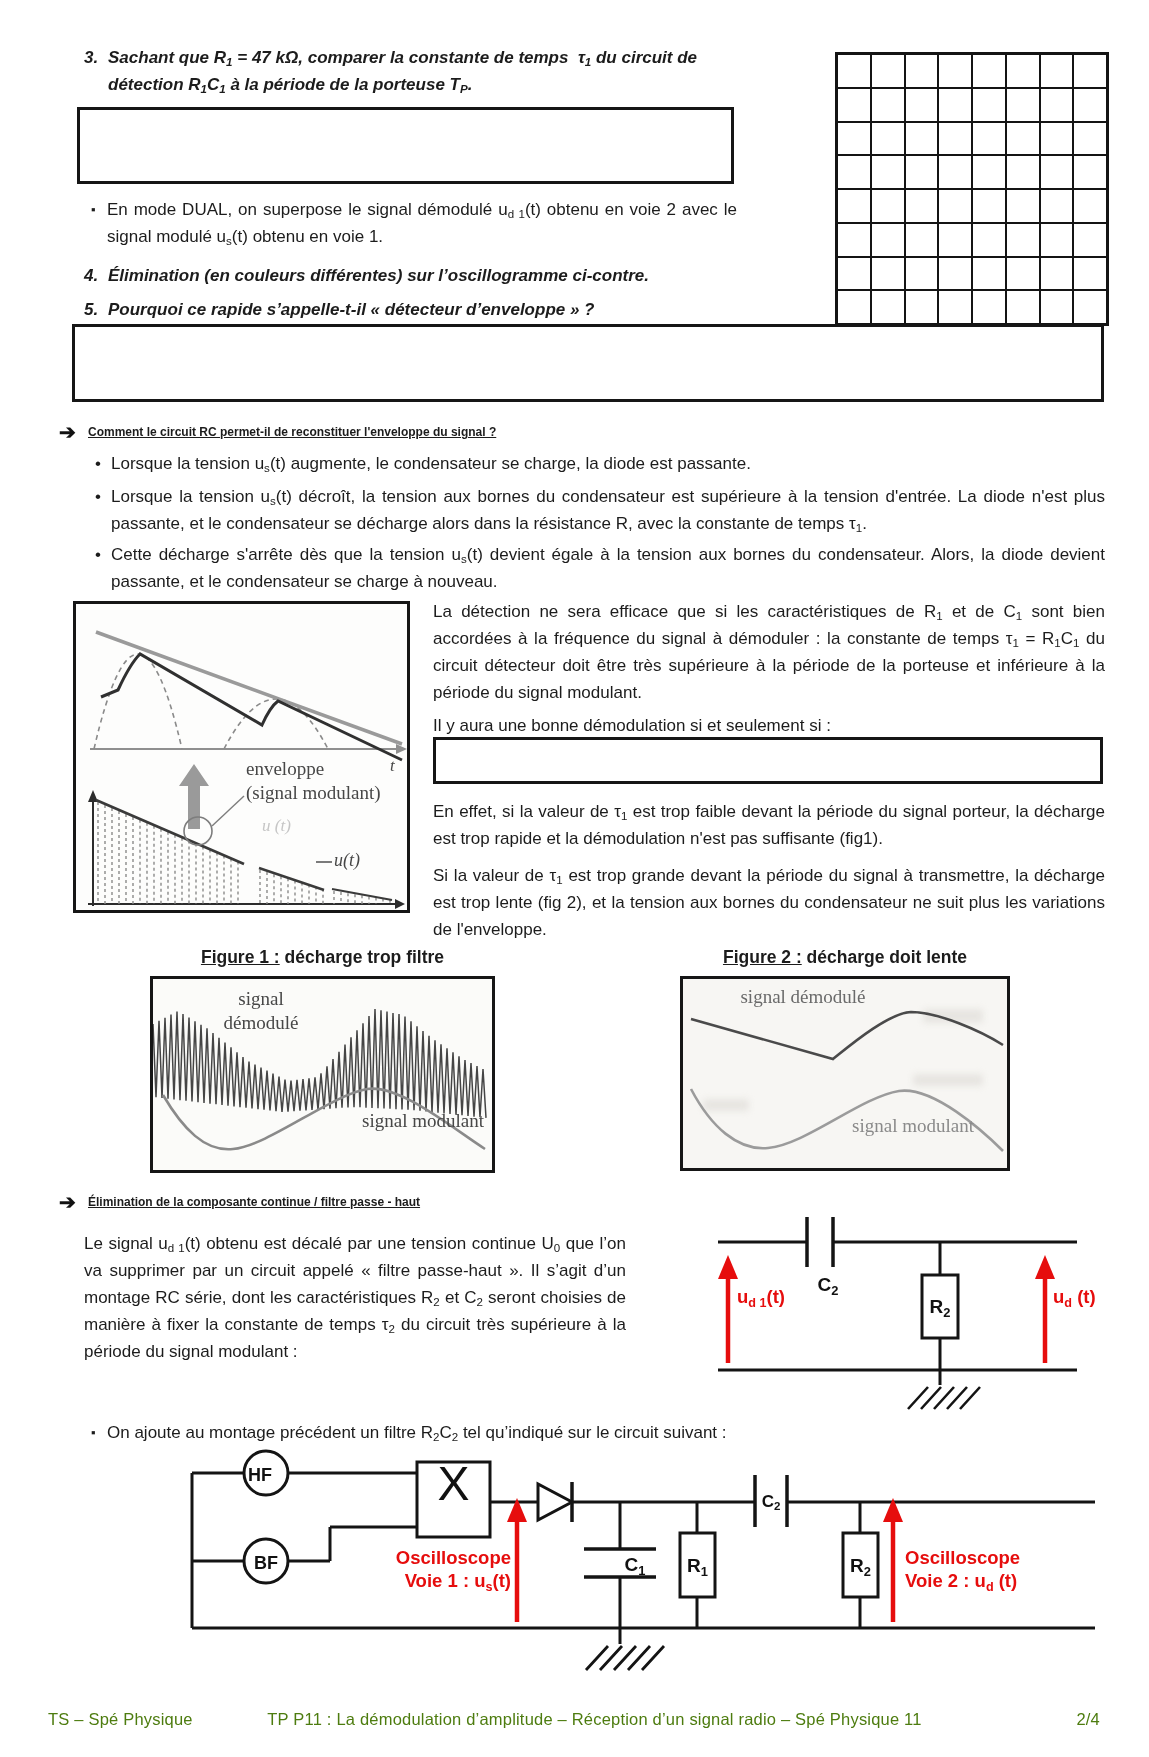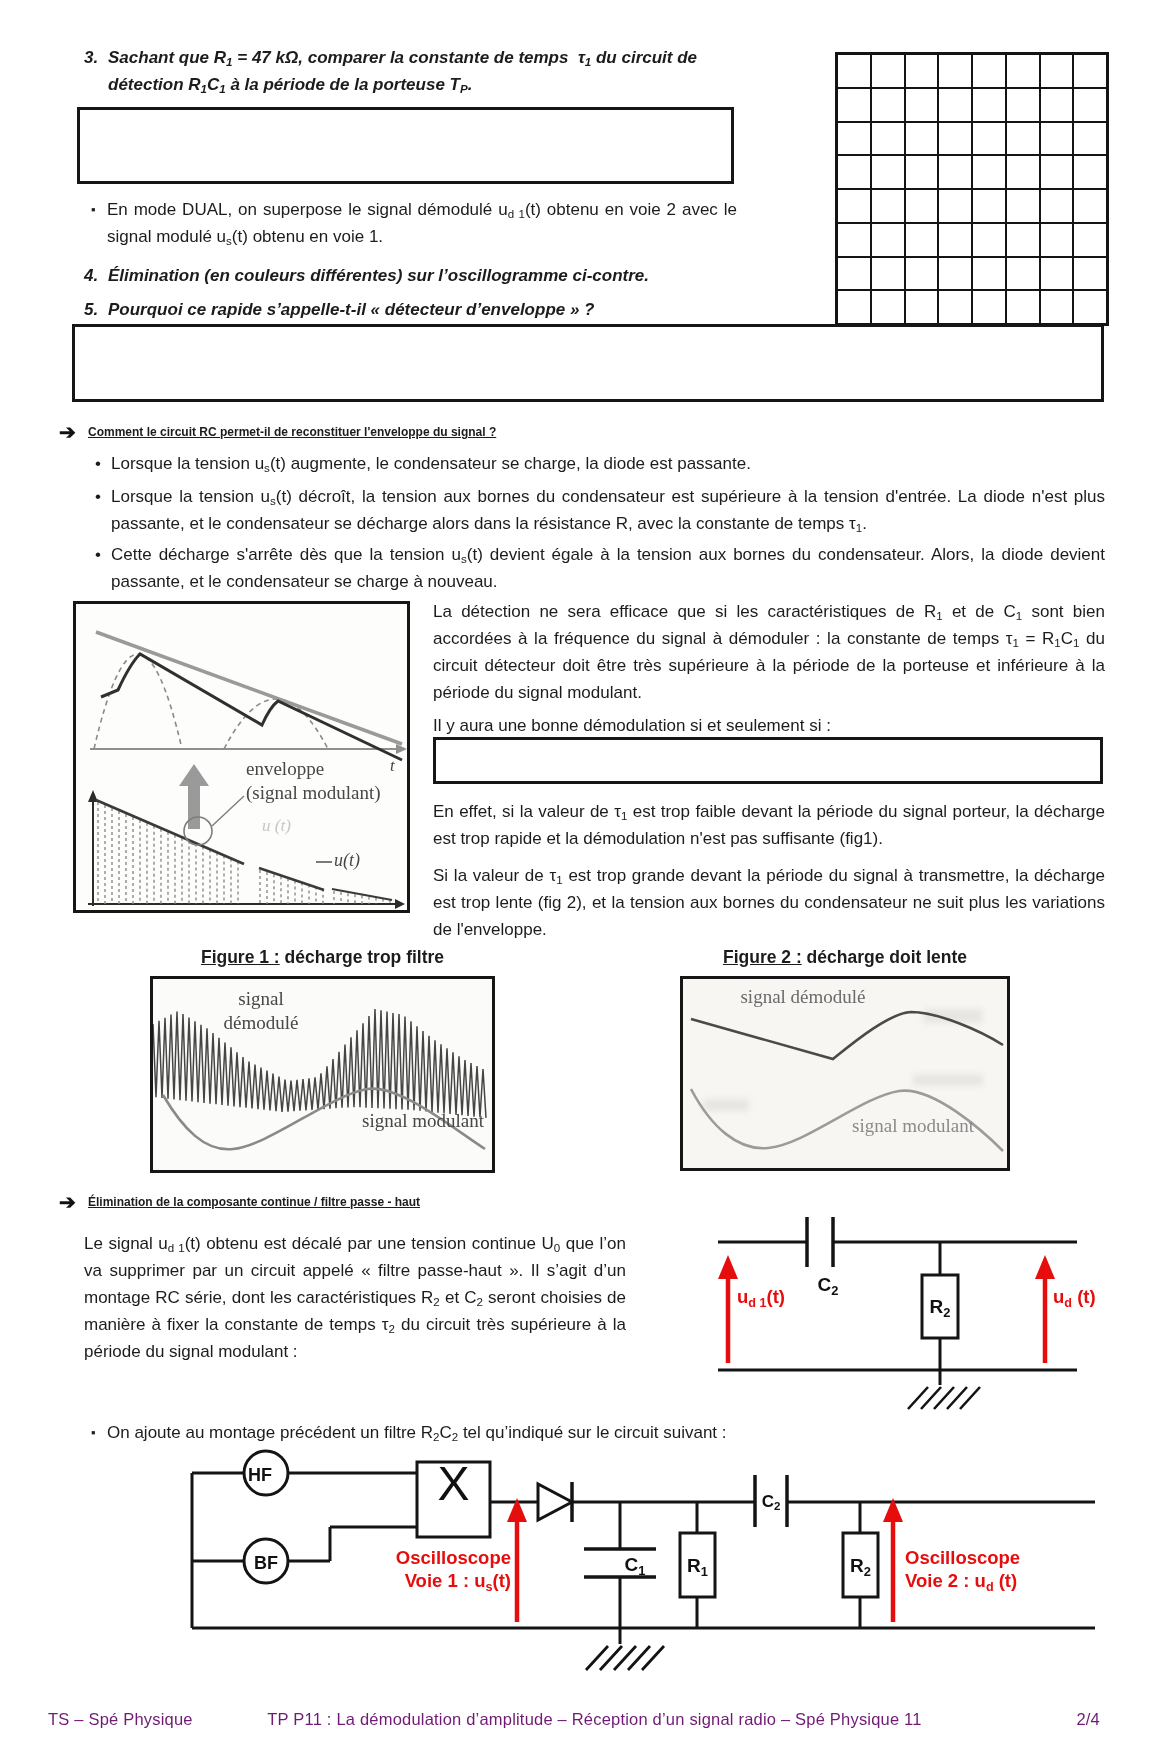--- a/index.html
+++ b/index.html
@@ -25,21 +25,21 @@
   .hdrtitle{font-weight:bold;text-decoration:underline;font-size:12px;}
   .figbox{border:3px solid #161616;position:absolute;}
   .serif{font-family:"Liberation Serif",serif;color:#474747;}
   .caption{font-weight:bold;font-size:17.5px;text-align:center;}
   .caption .cl{text-decoration:underline;}
   .circlbl{position:absolute;font-weight:bold;font-size:19px;color:#111;text-align:center;}
   .scopelbl{position:absolute;font-weight:bold;font-size:18.5px;line-height:23px;color:#e60d0d;}
   .osc-grid{position:absolute;display:grid;border:2px solid #141414;background:#fff;}
   .osc-grid>div{border:1px solid #141414;}
   svg{display:block;}
-  .footer{color:#701a75;font-size:16.5px;letter-spacing:0.2px;}
+  .footer{color:#4d7c0f;font-size:16.5px;letter-spacing:0.2px;}
   .showthru{position:absolute;background:#e7e5e1;filter:blur(3px);border-radius:3px;}
 </style>
 </head>
 <body>
 
 <div class="abs qrow" style="left:84px;top:44px;width:656px;">
   <span class="qnum">3.</span>
   <span class="qtxt">Sachant que R<sub>1</sub> = 47 kΩ, comparer la constante de temps&nbsp; τ<sub>1</sub> du circuit de détection R<sub>1</sub>C<sub>1</sub> à la période de la porteuse T<sub>P</sub>.</span>
 </div>
 

